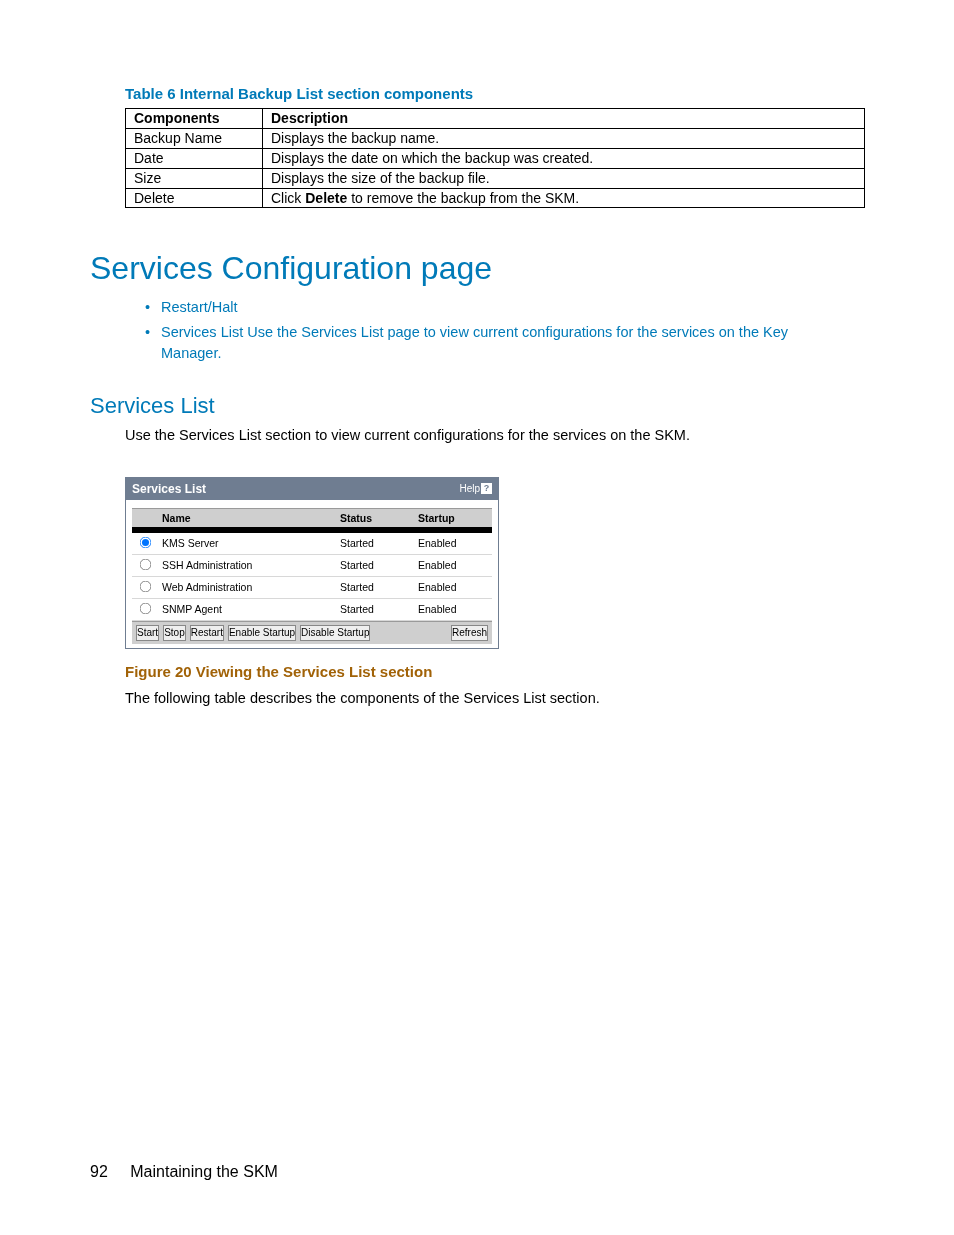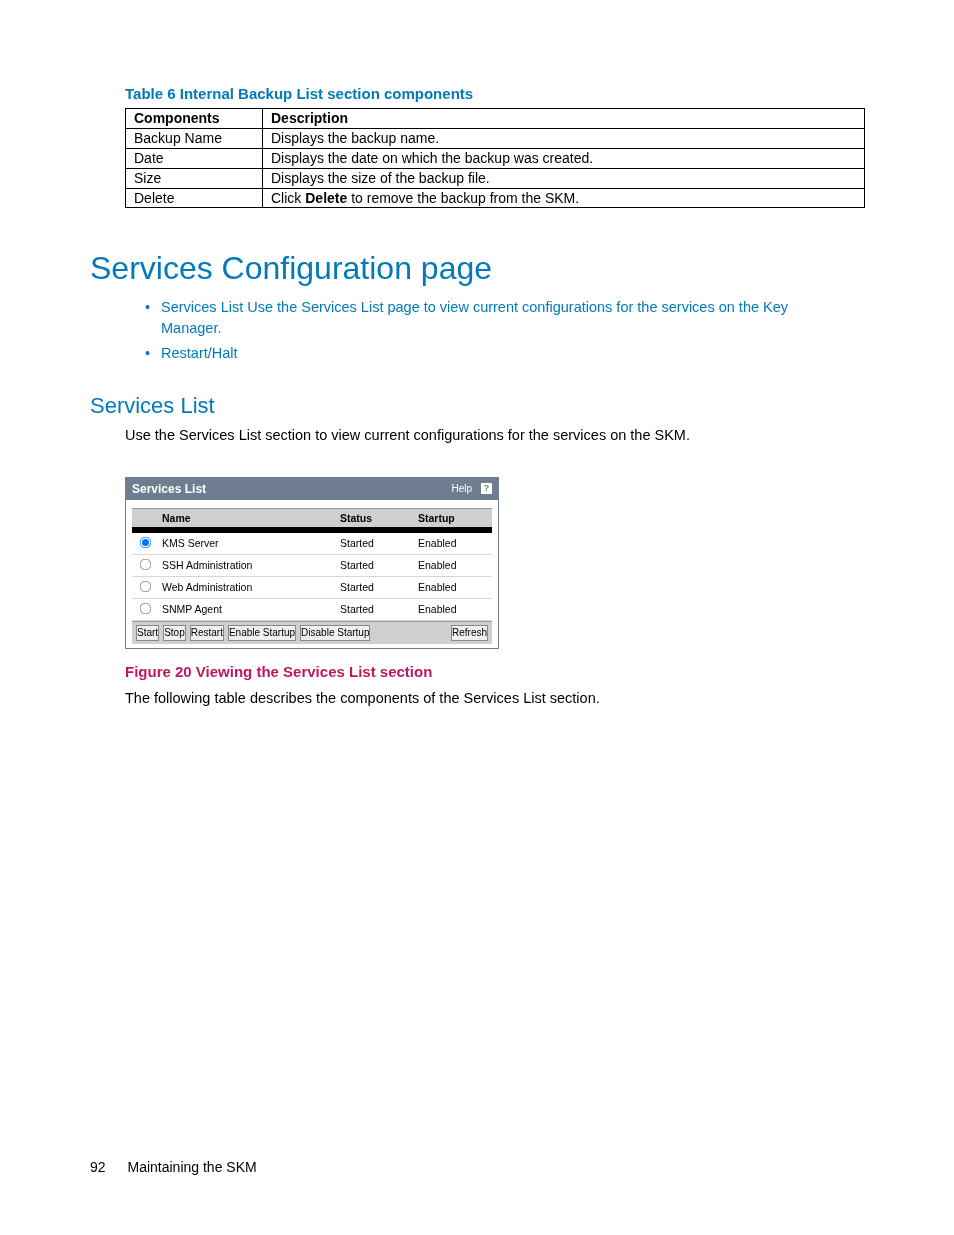--- a/index.html
+++ b/index.html
@@ -77,21 +77,21 @@
     padding-left: 16px;
     margin-bottom: 4px;
   }
   ul.bullets li::before {
     content: "•";
     position: absolute;
     left: 0;
     color: #007ab8;
   }
   .figure-caption {
-    color: #be185d;
+    color: #a16207;
     font-weight: bold;
     font-size: 15px;
     margin: 14px 0 8px 35px;
   }
 
   
   .services-widget {
     width: 372px;
     margin: 32px 0 0 35px;
     border: 1px solid #6f7d91;
@@ -107,21 +107,21 @@
     justify-content: space-between;
   }
   .sw-header .title {
     font-weight: bold;
     font-size: 12px;
   }
   .sw-header .help {
     font-size: 10px;
     display: flex;
     align-items: center;
-    gap: 9px;
+    gap: 1px;
   }
   .sw-header .help-box {
     display: inline-block;
     width: 11px;
     height: 11px;
     background: #fff;
     color: #6f7d91;
     text-align: center;
     line-height: 11px;
     font-weight: bold;
@@ -174,23 +174,23 @@
     padding: 1px 0;
     background: #efefef;
     border: 1px solid #888;
     line-height: 1.2;
     white-space: nowrap;
   }
 
   
   .footer {
     position: absolute;
-    bottom: 60px;
+    bottom: 54px;
     left: 90px;
-    font-size: 14px;
+    font-size: 16px;
   }
   .footer .pagenum { margin-right: 18px; }
 </style>
 </head>
 <body>
 
 <div class="page">
 
   <div class="table-caption">Table 6 Internal Backup List section components</div>
 
@@ -216,22 +216,22 @@
         </tr>
         <tr>
           <td class="col-a">Delete</td>
           <td>Click <b>Delete</b> to remove the backup from the SKM.</td>
         </tr>
       </tbody>
   </table>
 
   <h1 class="section">Services Configuration page</h1>
   <ul class="bullets" id="bullet-list">
+      <li>Restart/Halt</li>
       <li>Services List Use the Services List page to view current configurations for the services on the Key Manager.</li>
-      <li>Restart/Halt</li>
     </ul>
 
   <h2 class="subsection">Services List</h2>
   <p class="body-text">Use the Services List section to view current configurations for the services on the SKM.</p>
 
   <div class="services-widget">
     <div class="sw-header">
       <span class="title">Services List</span>
       <span class="help">
         <span>Help</span>

